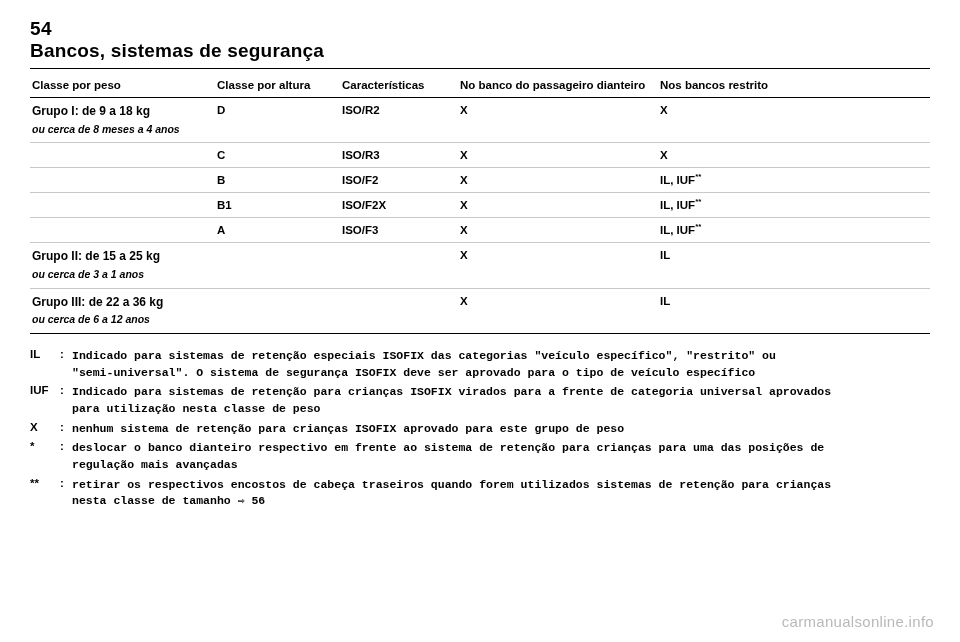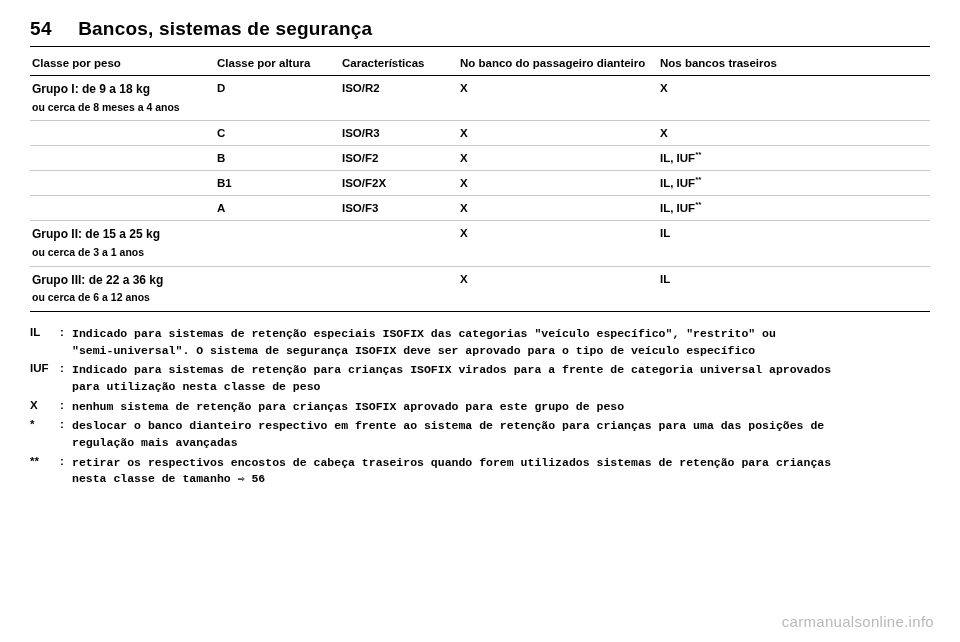--- a/index.html
+++ b/index.html
@@ -21,20 +21,21 @@
     height: 642px;
     box-sizing: border-box;
     padding: 18px 30px 0 30px;
   }
   .page-header {
     display: flex;
     align-items: baseline;
     border-bottom: 1.5px solid #000;
     padding-bottom: 6px;
     margin-bottom: 0;
+    flex-direction: column;
   }
   .page-number {
     font-size: 19px;
     font-weight: bold;
     letter-spacing: 0.5px;
     margin-right: 26px;
   }
   .page-title {
     font-size: 19px;
     font-weight: bold;
@@ -81,20 +82,21 @@
     font-weight: bold;
     display: block;
     line-height: 1.3;
   }
   .group-sub {
     font-size: 10.5px;
     font-weight: bold;
     display: block;
     line-height: 1.4;
     margin-top: 2px;
+    font-style: italic;
   }
   .cell-code {
     font-size: 11.5px;
     font-weight: bold;
   }
   sup {
     font-size: 8px;
     line-height: 0;
     vertical-align: super;
   }
@@ -156,21 +158,21 @@
       <col class="col-3">
       <col class="col-4">
       <col class="col-5">
     </colgroup>
     <thead>
       <tr>
         <th>Classe por peso</th>
         <th>Classe por altura</th>
         <th>Características</th>
         <th>No banco do passageiro dianteiro</th>
-        <th>Nos bancos traseiros</th>
+        <th>Nos bancos restrito</th>
       </tr>
     </thead>
     <tbody>
       <tr class="group-start">
         <td>
           <span class="group-label">Grupo I: de 9 a 18 kg</span>
           <span class="group-sub">ou cerca de 8 meses a 4 anos</span>
         </td>
         <td class="cell-code">D</td>
         <td class="cell-code">ISO/R2</td>

